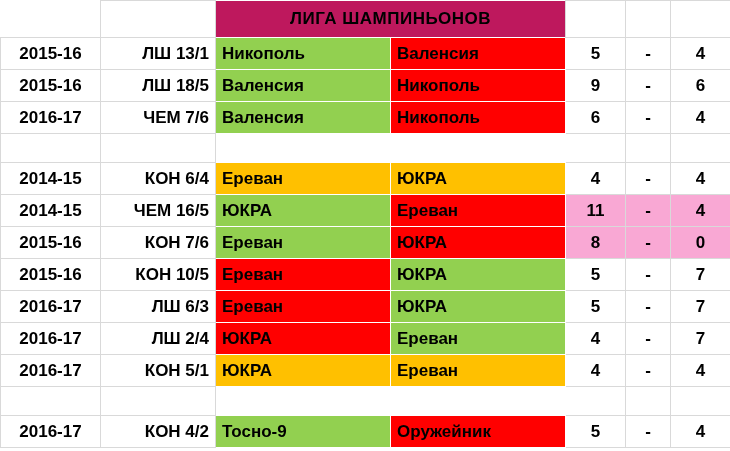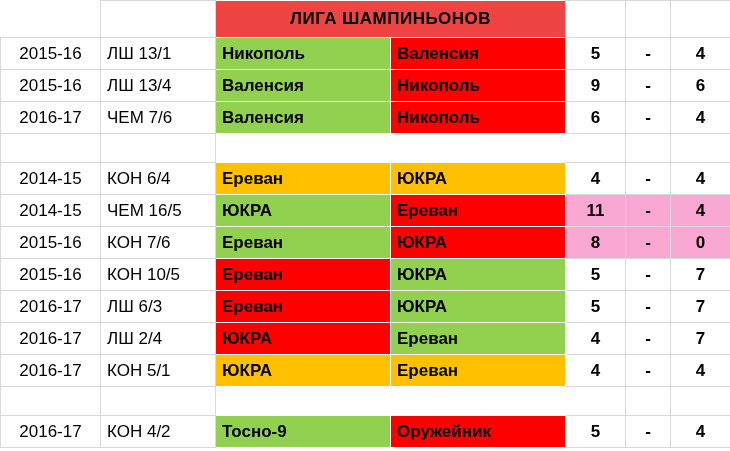--- a/index.html
+++ b/index.html
@@ -30,22 +30,22 @@
   }
   
   col.c-season  { width: 100px; }
   col.c-round   { width: 115px; }
   col.c-home    { width: 175px; }
   col.c-away    { width: 175px; }
   col.c-hs      { width: 60px; }
   col.c-dash    { width: 45px; }
   col.c-as      { width: 60px; }
 
-  td.season { text-align: center; font-weight: normal; }
-  td.round  { text-align: left; font-weight: normal; }
+  td.season { text-align: center; font-weight: bold; }
+  td.round  { text-align: right; font-weight: bold; }
   td.team   { text-align: left; font-weight: bold; }
   td.team.right { text-align: left; }
   td.score  { text-align: center; font-weight: bold; }
   td.dash   { text-align: center; font-weight: bold; }
 
   td.blank { border: none; }
 
   
   .f-green  { background: #92d050; }
   .f-red    { background: #ff0000; }
@@ -58,21 +58,21 @@
 
   tr.title-row td {
     border: none;
     height: 36px;
   }
   .title-cell {
     text-align: center;
     font-size: 24px;
     font-weight: bold;
     color: #000000;
-    background: #ef4444;
+    background: #be185d;
     letter-spacing: 0.5px;
     margin-left: 42px;
   }
   tr.spacer-row td {
     height: 28px;
   }
 </style>
 </head>
 <body>
 
@@ -99,21 +99,21 @@
         <td class="season grid">2015-16</td>
         <td class="round grid">ЛШ 13/1</td>
         <td class="team f-green">Никополь</td>
         <td class="team right f-red">Валенсия</td>
         <td class="score grid f-white">5</td>
         <td class="dash grid f-white">-</td>
         <td class="score grid f-white">4</td>
       </tr>
       <tr>
         <td class="season grid">2015-16</td>
-        <td class="round grid">ЛШ 13/4</td>
+        <td class="round grid">ЛШ 18/5</td>
         <td class="team f-green">Валенсия</td>
         <td class="team right f-red">Никополь</td>
         <td class="score grid f-white">9</td>
         <td class="dash grid f-white">-</td>
         <td class="score grid f-white">6</td>
       </tr>
       <tr>
         <td class="season grid">2016-17</td>
         <td class="round grid">ЧЕМ 7/6</td>
         <td class="team f-green">Валенсия</td>

